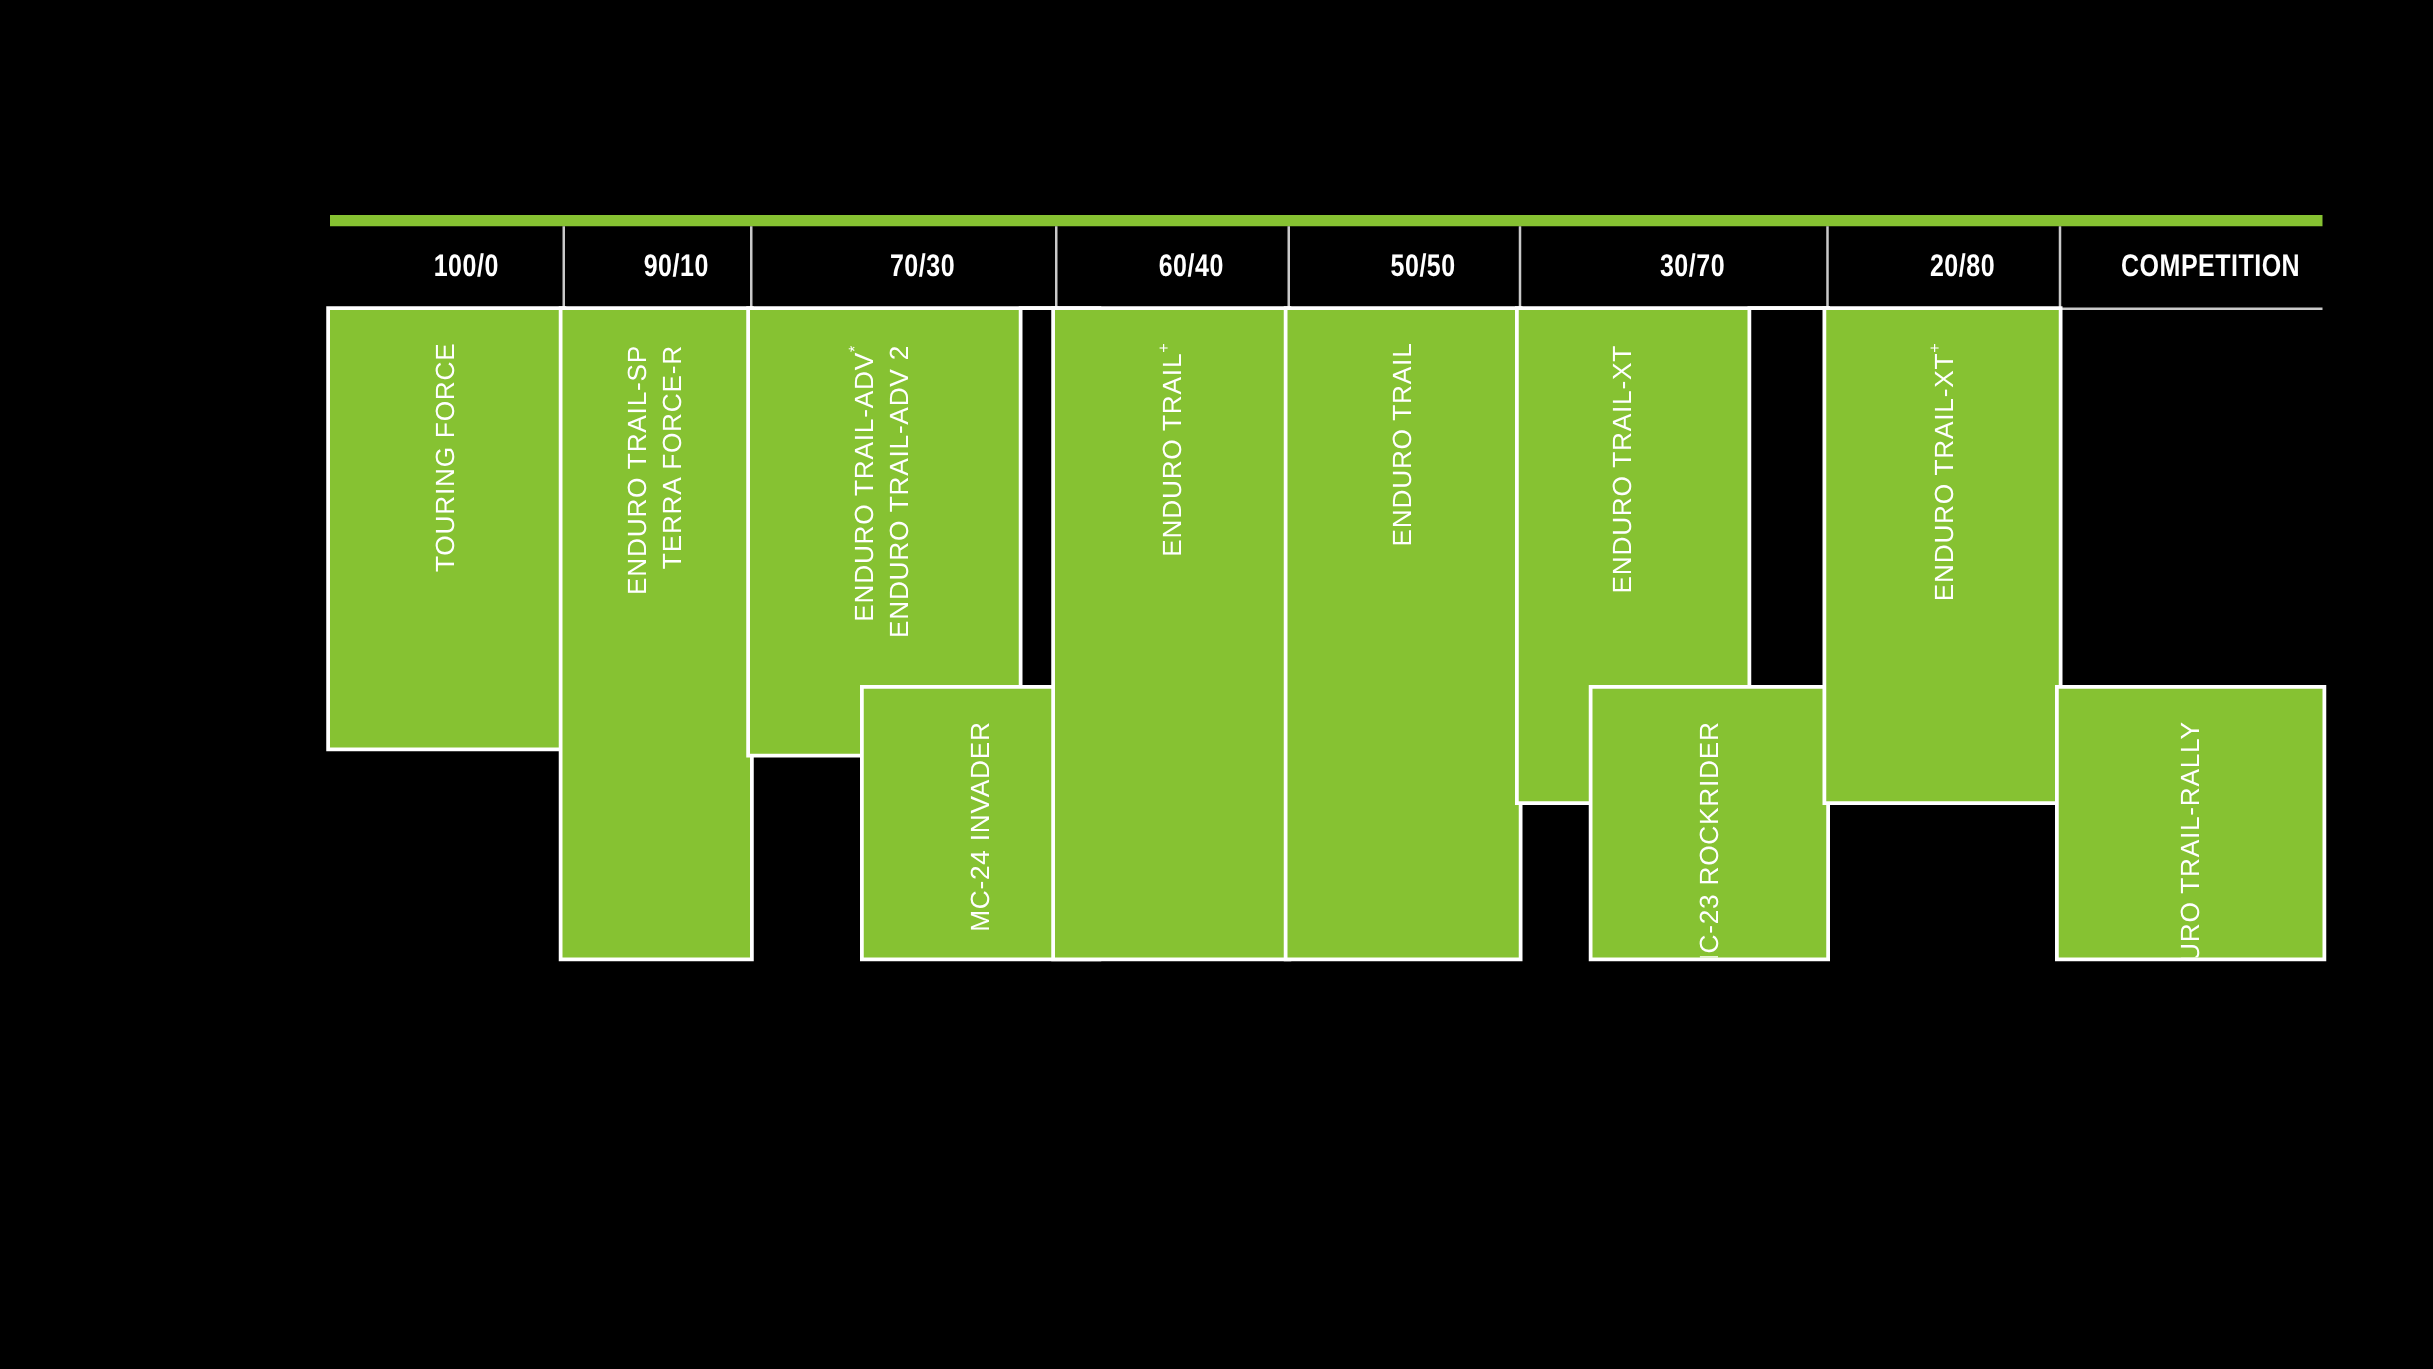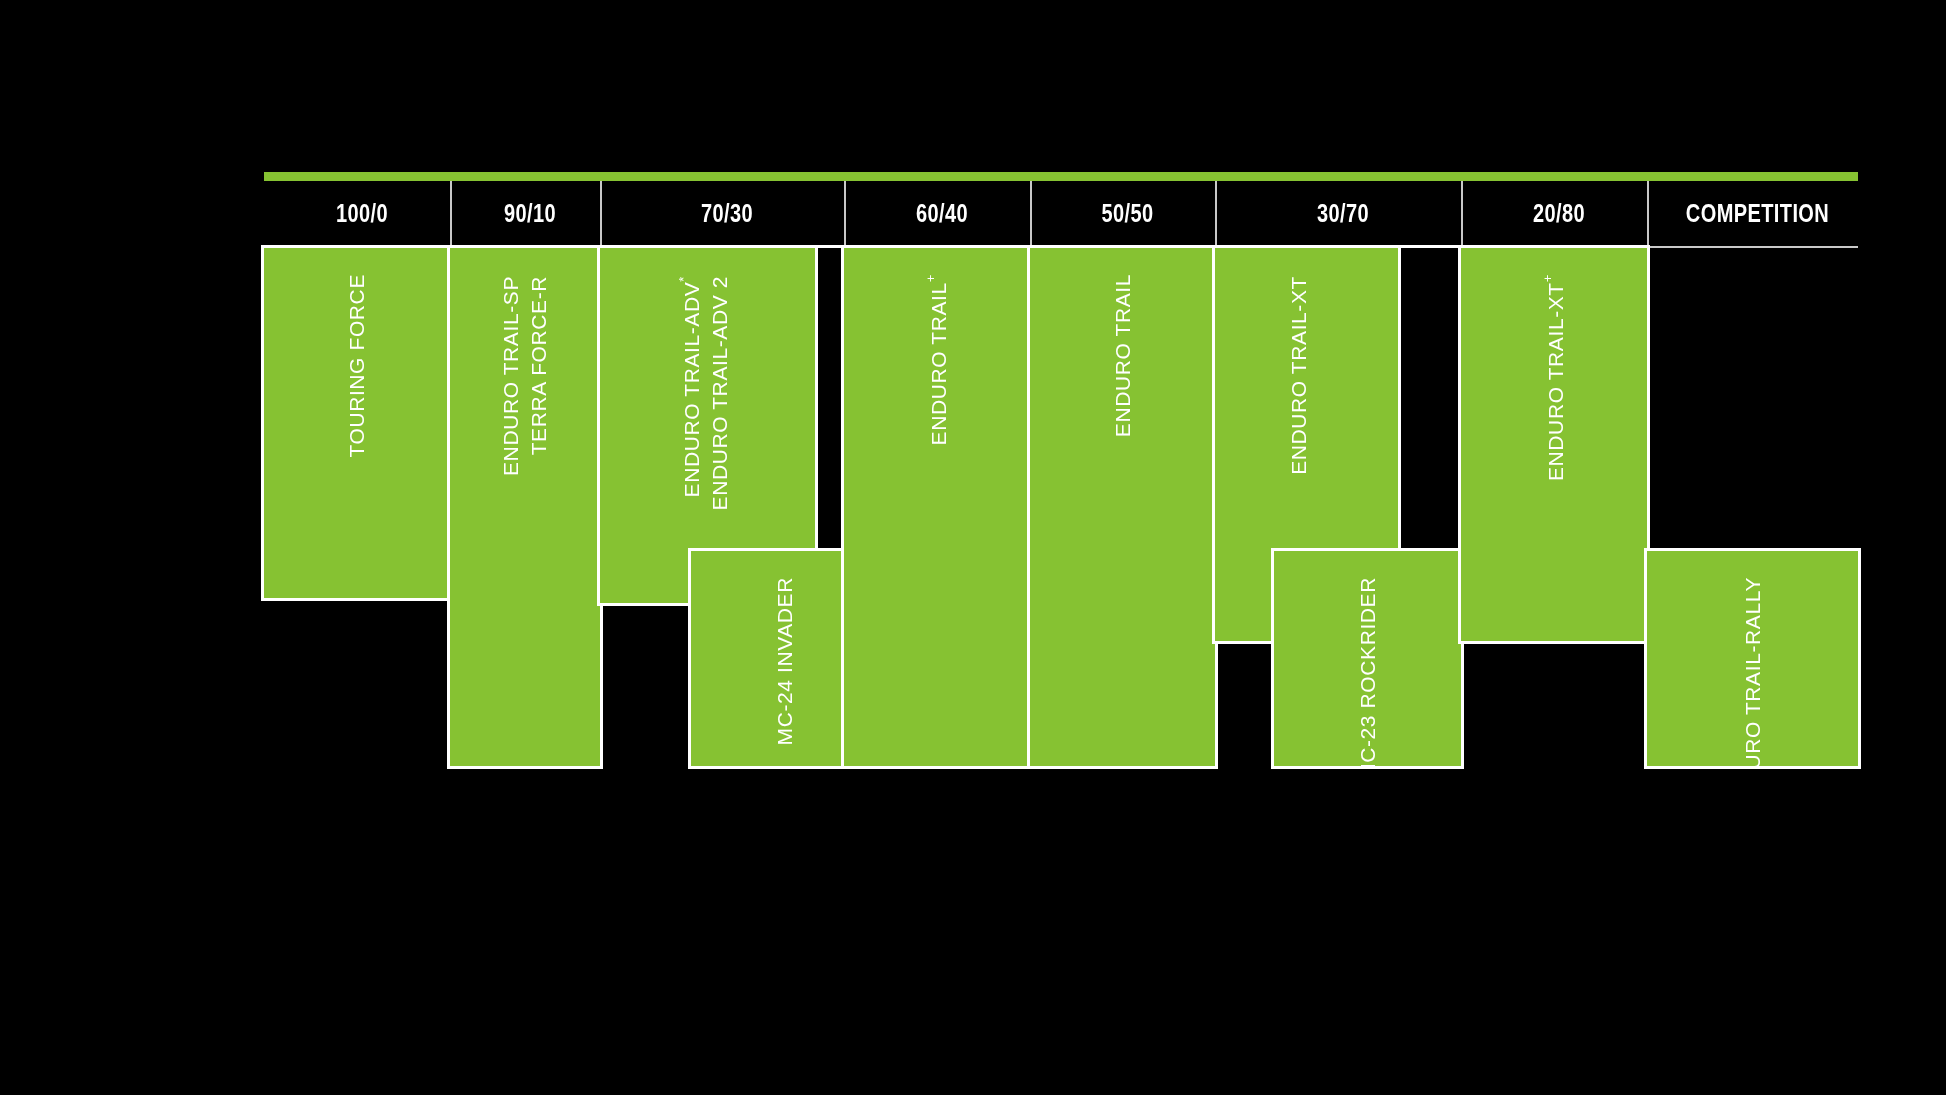--- a/index.html
+++ b/index.html
@@ -17,21 +17,21 @@
   }
 
   
   .accent-rule{
     position:absolute;left:0;top:0;width:100%;height:9px;
     background:#86c232;
   }
 
   
   .header-band{
-    position:absolute;left:5px;top:9px;width:100%;height:65px;
+    position:absolute;left:16px;top:9px;width:100%;height:65px;
   }
   .header-cell{
     position:absolute;top:0;height:65px;
     display:flex;align-items:center;justify-content:center;
     color:#ffffff;
     font-size:25px;font-weight:bold;
     letter-spacing:.5px;
     font-stretch:condensed;
     transform:scaleX(.80);
     transform-origin:center center;

